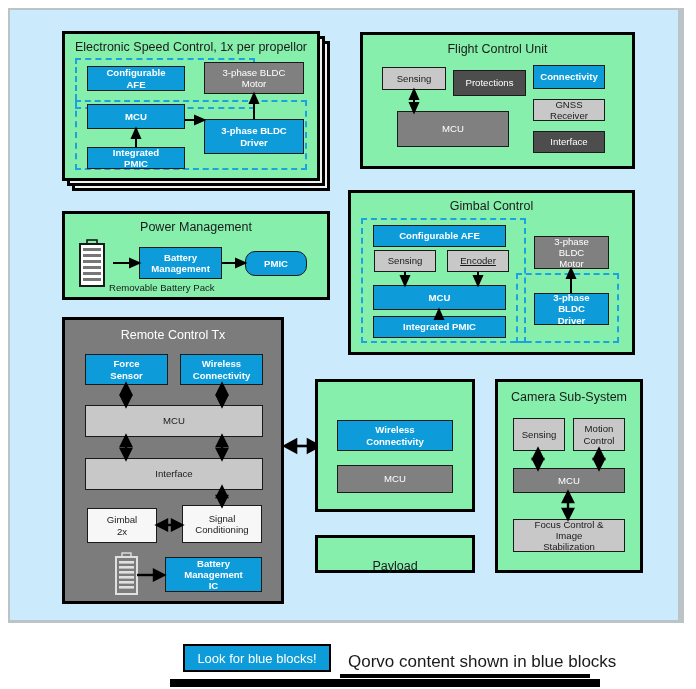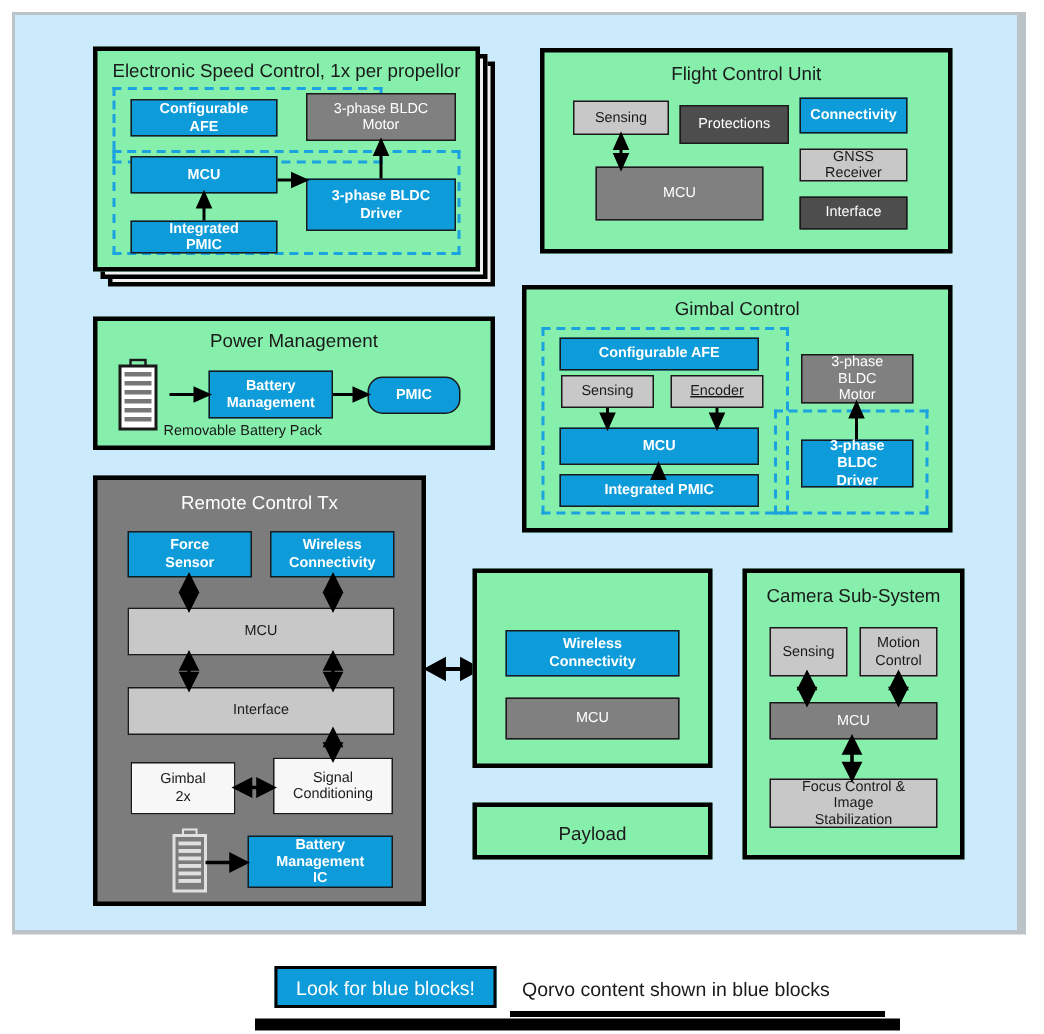--- a/index.html
+++ b/index.html
@@ -32,21 +32,21 @@
   
   .dashed{position:absolute;border:2.5px dashed #1aa3e0;box-sizing:border-box;background:transparent;}
 
   
   .arrow{position:absolute;}
   .caption{position:absolute;font-size:9.6px;color:#1a1a1a;}
 
   
   #legend-chip{position:absolute;background:#0d9cd9;border:2.5px solid #000000;box-sizing:border-box;
      display:flex;align-items:center;justify-content:center;color:#ffffff;font-size:13px;}
-  #legend-text{position:absolute;font-size:13px;color:#1a1a1a;}
+  #legend-text{position:absolute;font-size:17px;color:#1a1a1a;}
   #legend-underline{position:absolute;background:#000000;}
   #bottom-bar{position:absolute;background:#000000;}
 </style>
 </head>
 <body>
 
 <div id="stage">
 
   <div id="frame-border"></div>
   <div id="canvas"></div>
@@ -226,21 +226,21 @@
       <polygon points="36,11 25,5 25,17"></polygon>
     </g>
   </svg>
 
   <div class="group" id="rcrx" style="left:315px;top:379px;width:160px;height:133px;">
     <div class="blk blue" style="left:19px;top:38px;width:116px;height:31px;">Wireless Connectivity</div>
     <div class="blk grey-m" style="left:19px;top:83px;width:116px;height:28px;">MCU</div>
   </div>
 
   <div class="group" id="payload" style="left:315px;top:535px;width:160px;height:38px;">
-    <div class="group-title" style="top:11px;">Payload</div>
+    <div class="group-title" style="top:21px;">Payload</div>
   </div>
 
   <div class="group" id="camera" style="left:495px;top:379px;width:148px;height:194px;">
     <div class="group-title" style="top:8px;">Camera Sub-System</div>
 
     <div class="blk grey-l" style="left:15px;top:36px;width:52px;height:33px;">Sensing</div>
     <div class="blk grey-l" style="left:75px;top:36px;width:52px;height:33px;">Motion Control</div>
     <div class="blk grey-m" style="left:15px;top:86px;width:112px;height:25px;">MCU</div>
     <div class="blk grey-l" style="left:15px;top:137px;width:112px;height:33px;">Focus Control &amp; Image Stabilization</div>
 

